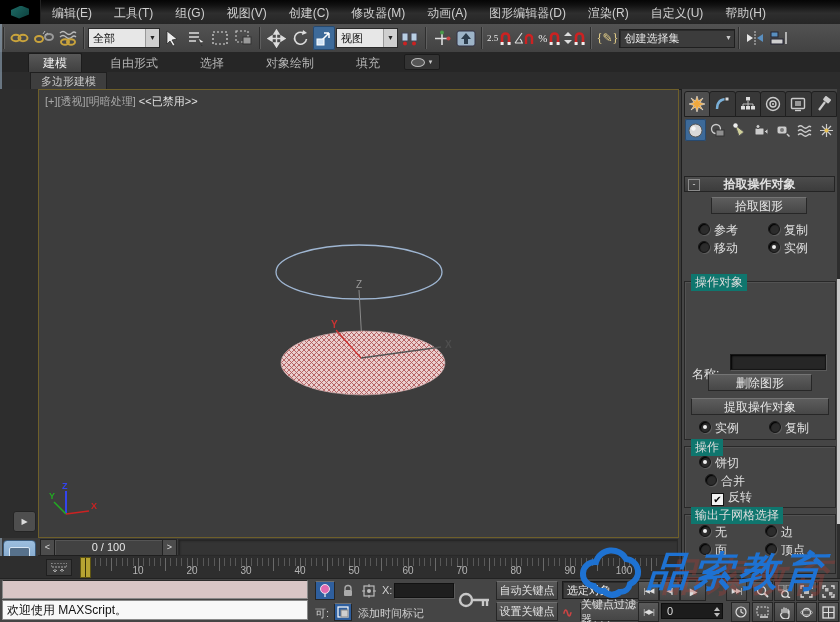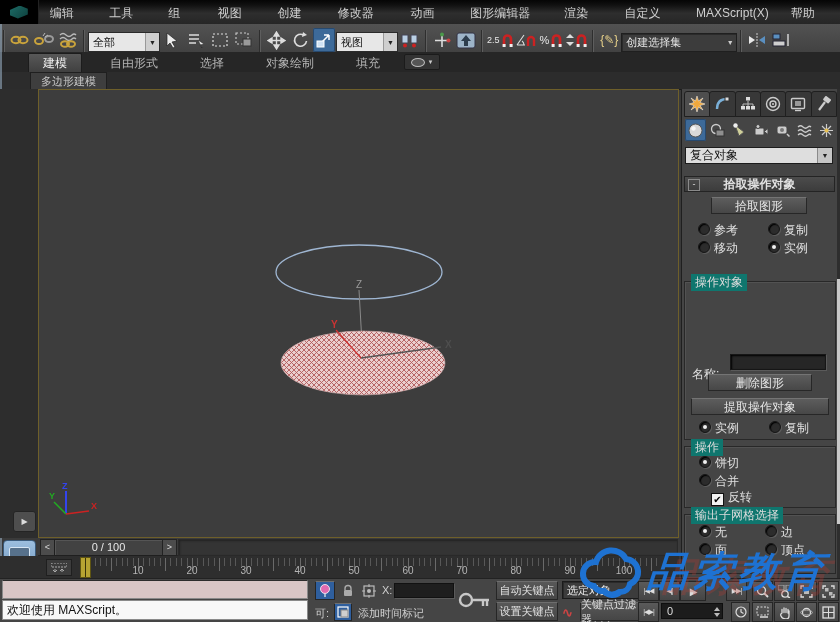--- a/index.html
+++ b/index.html
@@ -7,21 +7,21 @@
        font-family:"Liberation Sans",sans-serif;font-size:12px;color:#ddd;-webkit-user-select:none;}
   .abs{position:absolute;}
 
   
   #menubar{left:0;top:0;width:840px;height:24px;background:linear-gradient(180deg,#050505 0%,#101010 20%,#2e2e2e 55%,#262626 100%);border-bottom:1px solid #111;display:flex;align-items:center;}
   #appbtn{width:40px;height:24px;background:#000;display:flex;align-items:center;justify-content:center;border-right:1px solid #222;}
   #applogo{width:18px;height:13px;background:linear-gradient(135deg,#1d6b66,#0d3f3c);clip-path:polygon(0 35%,55% 0,100% 25%,100% 70%,45% 100%,0 75%);}
   .menu-item{color:#cfcfcf;font-size:12px;padding:0 11px;height:24px;line-height:26px;cursor:default;}
 
   
-  #toolbar{left:0;top:24px;width:840px;height:28px;background:linear-gradient(180deg,#525252,#424242);border-bottom:1px solid #2a2a2a;display:flex;align-items:flex-end;}
+  #toolbar{left:0;top:24px;width:840px;height:28px;background:linear-gradient(180deg,#525252,#424242);border-bottom:1px solid #2a2a2a;display:flex;align-items:center;font-family:Liberation Serif, serif;}
   .tb-sep{width:1px;height:22px;background:#2e2e2e;border-right:1px solid #5e5e5e;margin:0 3px;}
   .tb-btn{height:24px;min-width:22px;display:flex;align-items:center;justify-content:center;margin:0 1px;border-radius:2px;}
   .tb-btn.on{background:#3d6a99;box-shadow:inset 0 0 0 1px #27496e;}
   .tb-dd{height:18px;background:#e7e7e7;color:#111;border:1px solid #2a2a2a;display:flex;align-items:center;font-size:11px;padding-left:4px;justify-content:space-between;}
   .tb-dd .arr{width:13px;height:100%;background:#cfcfcf;border-left:1px solid #999;display:flex;align-items:center;justify-content:center;font-size:7px;color:#222;}
   .tb-dd-dark{height:17px;background:#3c3c3c;color:#e6e6e6;border:1px solid #1f1f1f;box-shadow:inset 1px 1px 0 #2a2a2a;display:flex;align-items:center;font-size:11px;padding-left:4px;justify-content:space-between;}
   .tb-dd-dark .arr{width:12px;font-size:7px;color:#ccc;display:flex;justify-content:center;}
   .snaplab{font-size:9px;color:#e8e8e8;margin-right:1px;}
 
   
@@ -115,21 +115,20 @@
     <span class="menu-item">编辑(E)</span>
     <span class="menu-item">工具(T)</span>
     <span class="menu-item">组(G)</span>
     <span class="menu-item">视图(V)</span>
     <span class="menu-item">创建(C)</span>
     <span class="menu-item">修改器(M)</span>
     <span class="menu-item">动画(A)</span>
     <span class="menu-item">图形编辑器(D)</span>
     <span class="menu-item">渲染(R)</span>
     <span class="menu-item">自定义(U)</span>
-    <span class="menu-item">MAXScript(X)</span>
     <span class="menu-item">帮助(H)</span>
   </div>
 
   <div class="abs" id="toolbar">
     <div class="tb-sep"></div>
     <div class="tb-btn">
       <svg width="20" height="16">
           <ellipse cx="6" cy="8" rx="4.5" ry="3.2" fill="none" stroke="#c9a33c" stroke-width="2"></ellipse>
           <ellipse cx="13" cy="8" rx="4.5" ry="3.2" fill="none" stroke="#c9a33c" stroke-width="2"></ellipse>
         </svg>
@@ -294,20 +293,24 @@
   </div>
 
   <div class="abs" id="leftedge"></div>
   <div class="abs" id="leftstrip">
     <div id="vp-expander">
         <span>▶</span>
       </div>
   </div>
 
   <div class="abs" id="viewport">
+    <div id="vp-label">
+      <span>[+]</span><span>[透视]</span><span>[明暗处理]</span>
+      <span class="dis">&lt;&lt;已禁用&gt;&gt;</span>
+    </div>
     <svg width="639" height="447" style="position:absolute;left:0;top:0">
       <defs>
         <pattern id="xh" width="5" height="5" patternUnits="userSpaceOnUse">
           <path d="M0,5 L5,0 M0,0 L5,5" stroke="#b25a5a" stroke-width="0.9"></path>
         </pattern>
       </defs>
 
       <ellipse cx="320" cy="182" rx="83" ry="27" fill="none" stroke="#9fb6d2" stroke-width="1.3"></ellipse>
 
       <line x1="320" y1="200" x2="324" y2="271" stroke="#8a8a8a" stroke-width="1"></line>
@@ -413,24 +416,20 @@
         <svg width="15" height="15">
             <path d="M1,4 q2.5,-2.5 5,0 q2.5,2.5 5,0 q1.5,-1.5 3,0 M1,8 q2.5,-2.5 5,0 q2.5,2.5 5,0 q1.5,-1.5 3,0 M1,12 q2.5,-2.5 5,0 q2.5,2.5 5,0 q1.5,-1.5 3,0" fill="none" stroke="#ccc" stroke-width="1.2"></path>
           </svg>
       </div>
       <div class="cp-sub-btn">
         <svg width="15" height="15">
             <path d="M7.5,1 V14 M1,7.5 H14 M3,3 L12,12 M12,3 L3,12" stroke="#ccc" stroke-width="1.2"></path>
             <circle cx="7.5" cy="7.5" r="2" fill="#e8c050"></circle>
           </svg>
       </div>
-    </div>
-    <div id="cp-dd">
-      <span>复合对象</span>
-      <span class="arr">▼</span>
     </div>
 
     <div class="rollhdr" style="top:87px">
       <span class="minus">-</span>
       <span>拾取操作对象</span>
     </div>
     <div class="mxbtn" style="left:29px;top:108px;width:96px;height:17px">
         <span>拾取图形</span>
       </div>
     <div class="ropt" style="left:16px;top:133px"><span class="radio"></span><span>参考</span></div>
@@ -448,21 +447,21 @@
       <div class="mxbtn" style="left:6px;top:116px;width:138px;height:17px">
           <span>提取操作对象</span>
         </div>
       <div class="ropt" style="left:14px;top:138px"><span class="radio sel"></span><span>实例</span></div>
       <div class="ropt" style="left:84px;top:138px"><span class="radio"></span><span>复制</span></div>
     </div>
 
     <div class="grp" style="left:2px;top:357px;width:150px;height:60px">
       <span class="legend">操作</span>
       <div class="ropt" style="left:14px;top:8px"><span class="radio sel"></span><span>饼切</span></div>
-      <div class="ropt" style="left:14px;top:26px"><span class="radio"></span><span>合并</span></div>
+      <div class="ropt" style="left:20px;top:26px"><span class="radio"></span><span>合并</span></div>
       <div class="ropt" style="left:26px;top:42px"><span class="cb">✔</span><span>反转</span></div>
     </div>
 
     <div class="grp" style="left:2px;top:425px;width:150px;height:58px">
       <span class="legend">输出子网格选择</span>
       <div class="ropt" style="left:14px;top:9px"><span class="radio sel"></span><span>无</span></div>
       <div class="ropt" style="left:80px;top:9px"><span class="radio"></span><span>边</span></div>
       <div class="ropt" style="left:14px;top:27px"><span class="radio"></span><span>面</span></div>
       <div class="ropt" style="left:80px;top:27px"><span class="radio"></span><span>顶点</span></div>
     </div>

